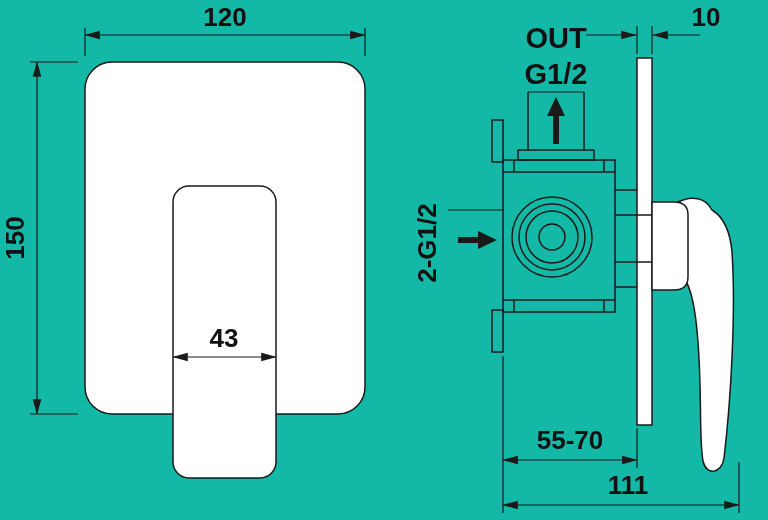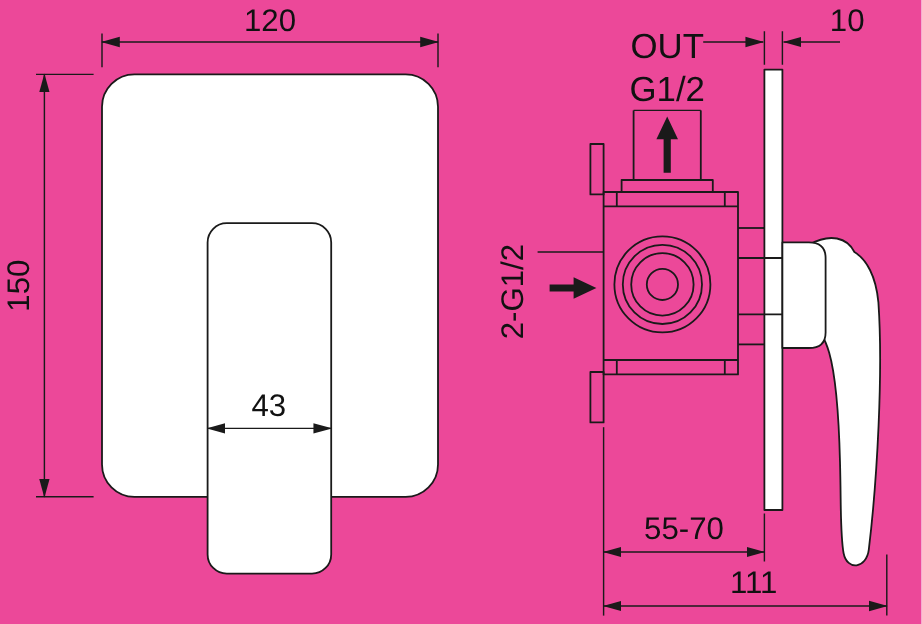--- a/index.html
+++ b/index.html
@@ -1,16 +1,16 @@
 <!DOCTYPE html>
 <html><head>
 <meta charset="utf-8">
 <style>
   html,body { margin:0; padding:0; background:#ffffff; }
-  .page { width:768px; height:520px; background:#ec4899; position:relative; overflow:hidden; }
+  .page { width:768px; height:520px; background:#14b8a6; position:relative; overflow:hidden;font-weight:bold; }
   svg { display:block; }
   .obj  { fill:none; stroke:#1a1a1a; stroke-width:1.5; stroke-linejoin:round; }
   .objw { fill:#ffffff; stroke:#1a1a1a; stroke-width:1.5; stroke-linejoin:round; }
   .dim  { fill:none; stroke:#1a1a1a; stroke-width:1.2; }
   .solid{ fill:#1a1a1a; stroke:none; }
   text  { font-family:"Liberation Sans","DejaVu Sans",sans-serif; fill:#111111; }
   .t26  { font-size:26px; }
   .t29  { font-size:29px; }
   .mid  { text-anchor:middle; }
 </style>

